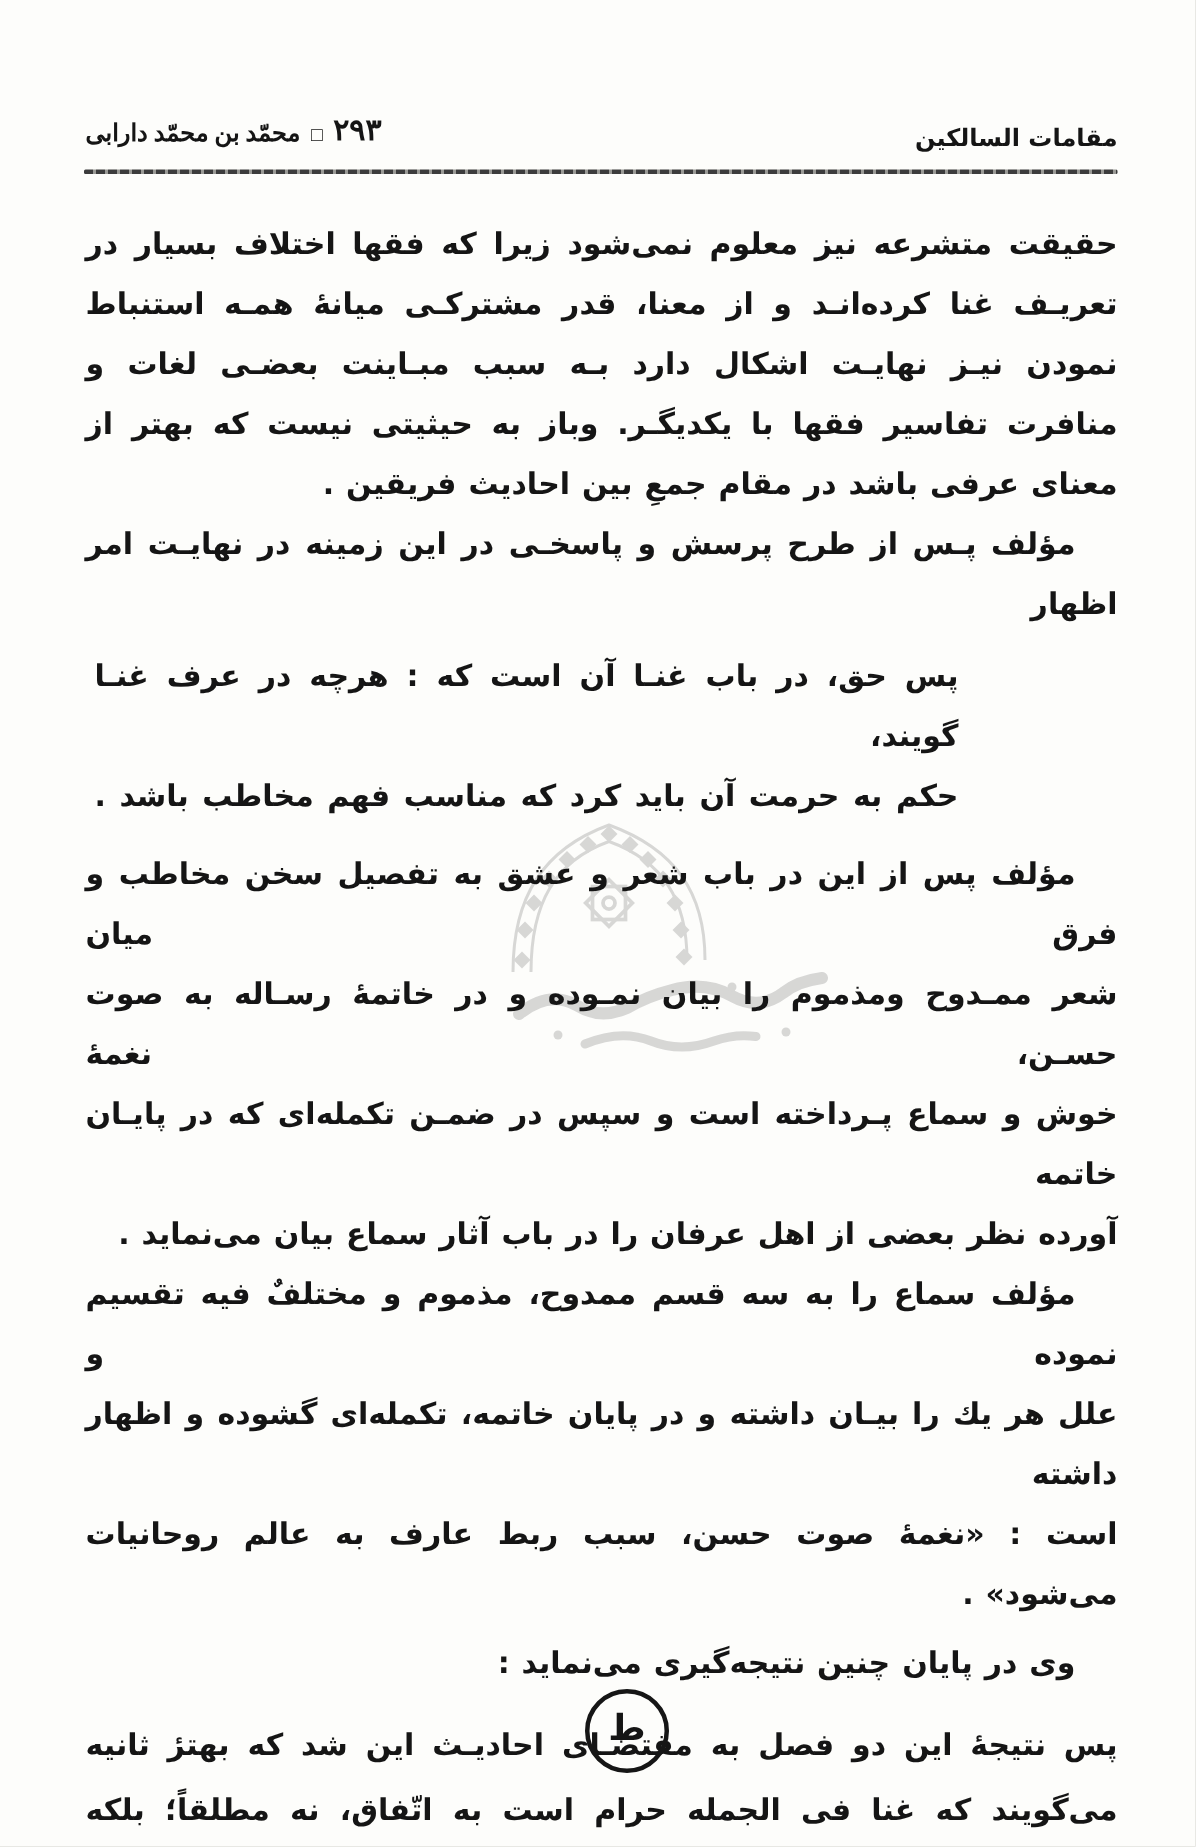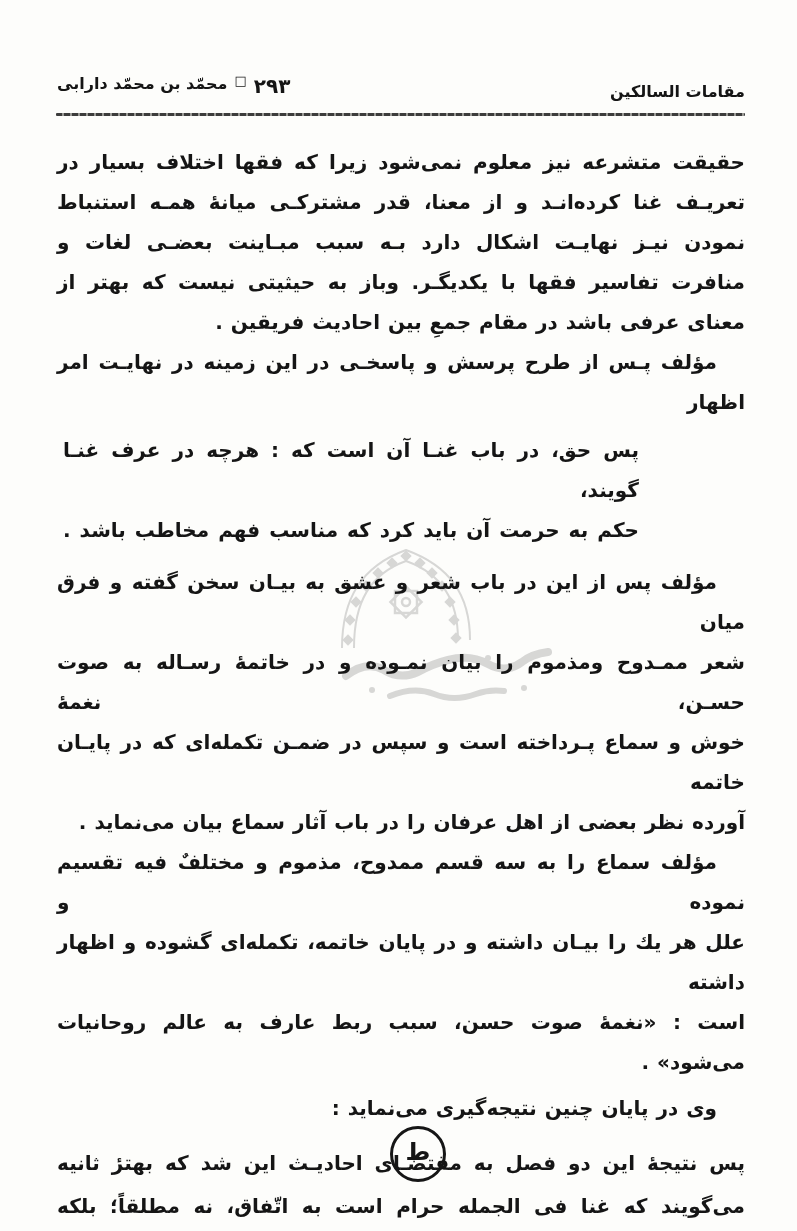--- a/index.html
+++ b/index.html
@@ -9,21 +9,21 @@
     margin:0 auto;
     background:#fdfdfb;
     font-family:"DejaVu Sans",sans-serif;
     color:#151515;
     direction:rtl;
     overflow:hidden;
   }
   
   .runhead{position:absolute;top:74px;right:52px;left:57px;height:30px;}
   .rh-right{position:absolute;right:0;top:8px;font-size:16px;font-weight:700;}
-  .rh-left{position:absolute;left:0;top:0;display:flex;flex-direction:row-reverse;align-items:flex-start;gap:7px;}
+  .rh-left{position:absolute;left:0;top:0;display:flex;flex-direction:row-reverse;align-items:flex-end;gap:7px;font-family:Liberation Serif, serif;}
   .rh-name{font-size:16px;font-weight:700;}
   .rh-square{font-size:13px;font-weight:400;position:relative;top:-1px;}
   .rh-num{font-size:20px;font-weight:700;letter-spacing:1px;}
   .rule{
     position:absolute;top:113px;right:52px;left:56px;height:3px;
     background:repeating-linear-gradient(90deg,#3c3c3c 0 6px,#9a9a96 6px 8px);
     border-radius:1px;
   }
   
   .textbody{position:absolute;top:142px;right:52px;left:57px;}
@@ -110,21 +110,21 @@
         <div class="line last">معنای عرفی باشد در مقام جمعِ بین احادیث فریقین .</div>
       </div>
       <div class="block indent para2">
         <div class="line">مؤلف پـس از طرح پرسش و پاسخـی در این زمینه در نهایـت امر اظهار</div>
       </div>
       <div class="block quote">
         <div class="line">پس حق، در باب غنـا آن است که : هرچه در عرف غنـا گویند،</div>
         <div class="line">حکم به حرمت آن باید کرد که مناسب فهم مخاطب باشد .</div>
       </div>
       <div class="block indent">
-        <div class="line">مؤلف پس از این در باب شعر و عشق به بیـان سخن گفته و فرق میان</div>
+        <div class="line">مؤلف پس از این در باب شعر و عشق به تفصیل سخن مخاطب و فرق میان</div>
         <div class="line">شعر ممـدوح ومذموم را بیان نمـوده و در خاتمهٔ رسـاله به صوت حسـن، نغمهٔ</div>
         <div class="line">خوش و سماع پـرداخته است و سپس در ضمـن تکمله‌ای که در پایـان خاتمه</div>
         <div class="line last">آورده نظر بعضی از اهل عرفان را در باب آثار سماع بیان می‌نماید .</div>
       </div>
       <div class="block indent">
         <div class="line">مؤلف سماع را به سه قسم ممدوح، مذموم و مختلفٌ فیه تقسیم نموده و</div>
         <div class="line">علل هر یك را بیـان داشته و در پایان خاتمه، تکمله‌ای گشوده و اظهار داشته</div>
         <div class="line last">است : «نغمهٔ صوت حسن، سبب ربط عارف به عالم روحانیات می‌شود» .</div>
       </div>
       <div class="block indent single">

